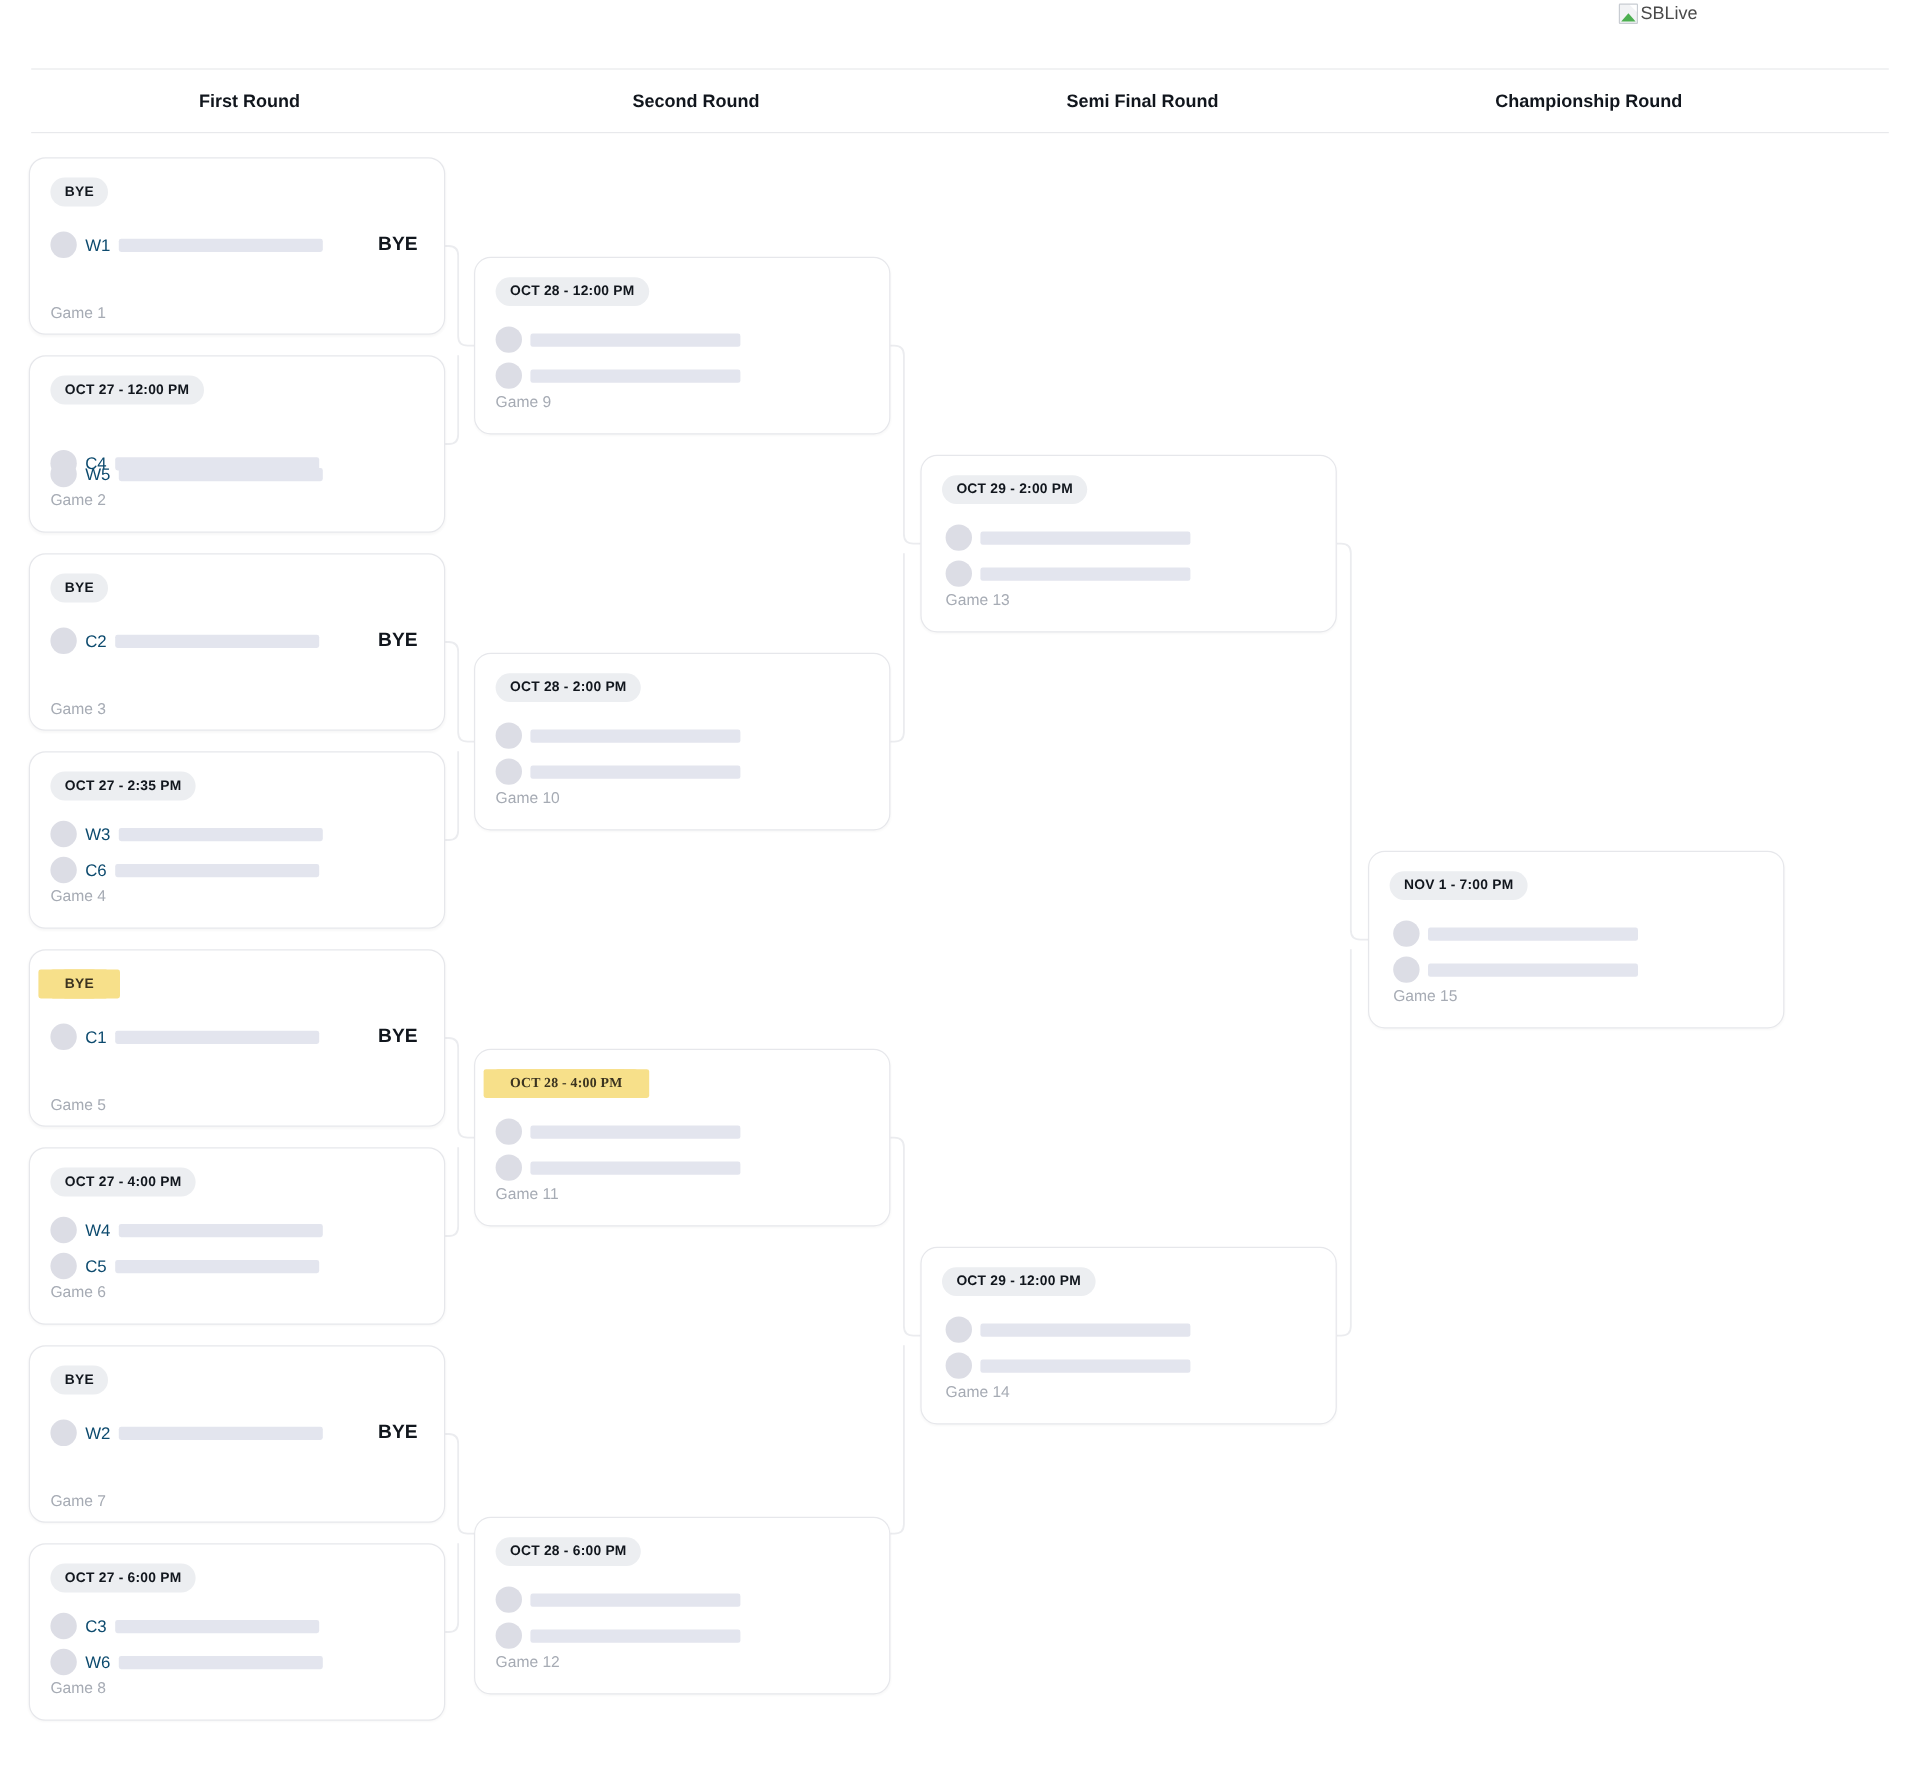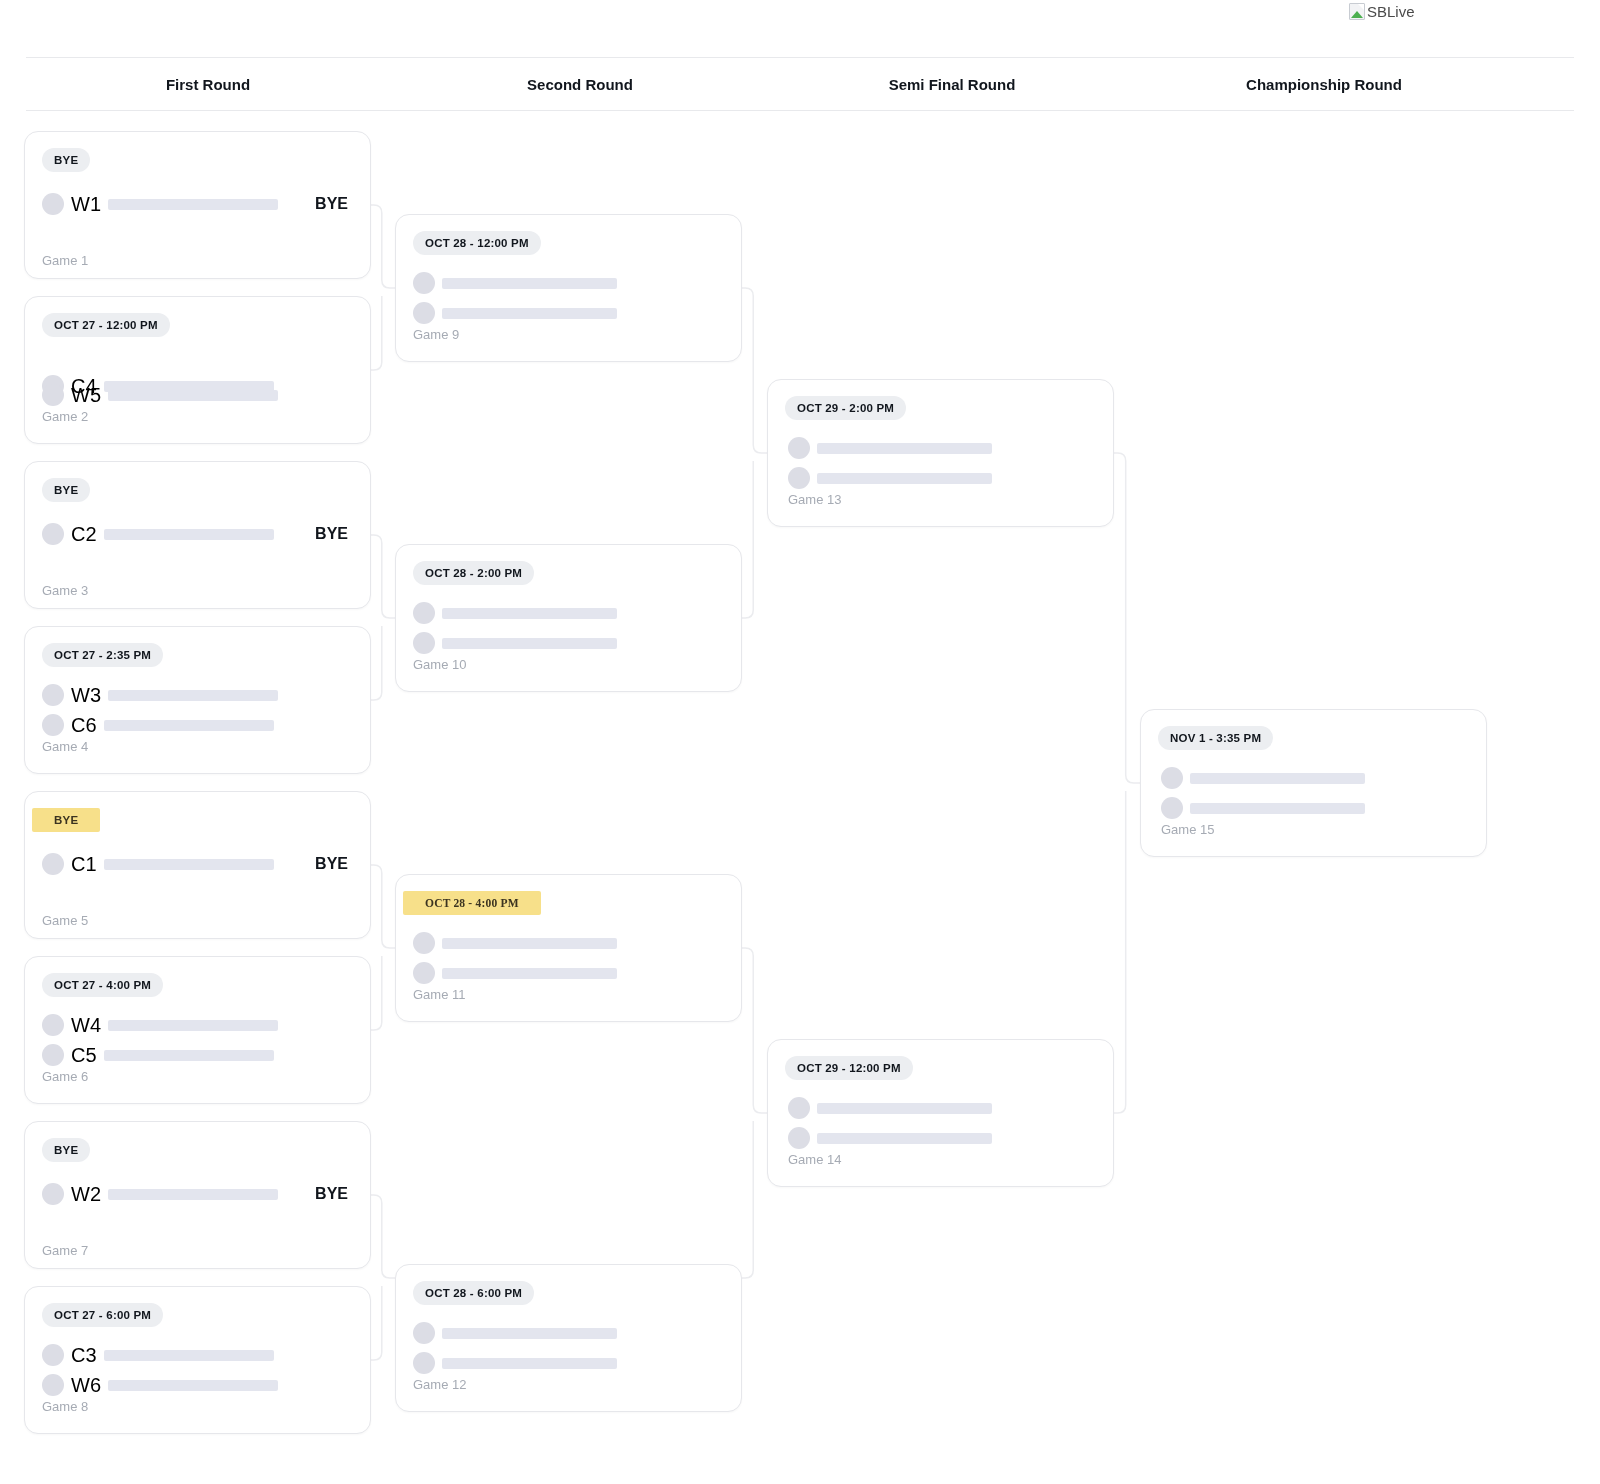--- a/index.html
+++ b/index.html
@@ -150,22 +150,22 @@
   }
   .avatar {
     width: 22px;
     height: 22px;
     border-radius: 50%;
     background: #dcdde5;
     flex: 0 0 auto;
   }
   .seed-label {
     margin-left: 7px;
-    font-size: 20px;
-    color: #000000;
+    font-size: 14px;
+    color: #0c4a6e;
     flex: 0 0 auto;
   }
   .name-skeleton {
     margin-left: 7px;
     height: 11px;
     border-radius: 2px;
     background: #e3e5ee;
     flex: 0 0 auto;
   }
   .bye-result {
@@ -382,21 +382,21 @@
           <div class="avatar"></div>
           <div class="name-skeleton" style="width: 175px;"></div>
         </div>
         <div class="team-row" style="left: 20px; top: 86px;">
           <div class="avatar"></div>
           <div class="name-skeleton" style="width: 175px;"></div>
         </div>
         <div class="game-label" style="left: 20px; top: 112px;">Game 14</div>
       </div>
       <div class="match-card" style="left: 1140px; top: 709px; width: 347px; height: 148px;">
-        <div class="badge" style="left: 17px; top: 16px;">NOV 1 - 3:35 PM</div>
+        <div class="badge" style="left: 17px; top: 16px;">NOV 1 - 7:00 PM</div>
         <div class="team-row" style="left: 20px; top: 56px;">
           <div class="avatar"></div>
           <div class="name-skeleton" style="width: 175px;"></div>
         </div>
         <div class="team-row" style="left: 20px; top: 86px;">
           <div class="avatar"></div>
           <div class="name-skeleton" style="width: 175px;"></div>
         </div>
         <div class="game-label" style="left: 20px; top: 112px;">Game 15</div>
       </div>

